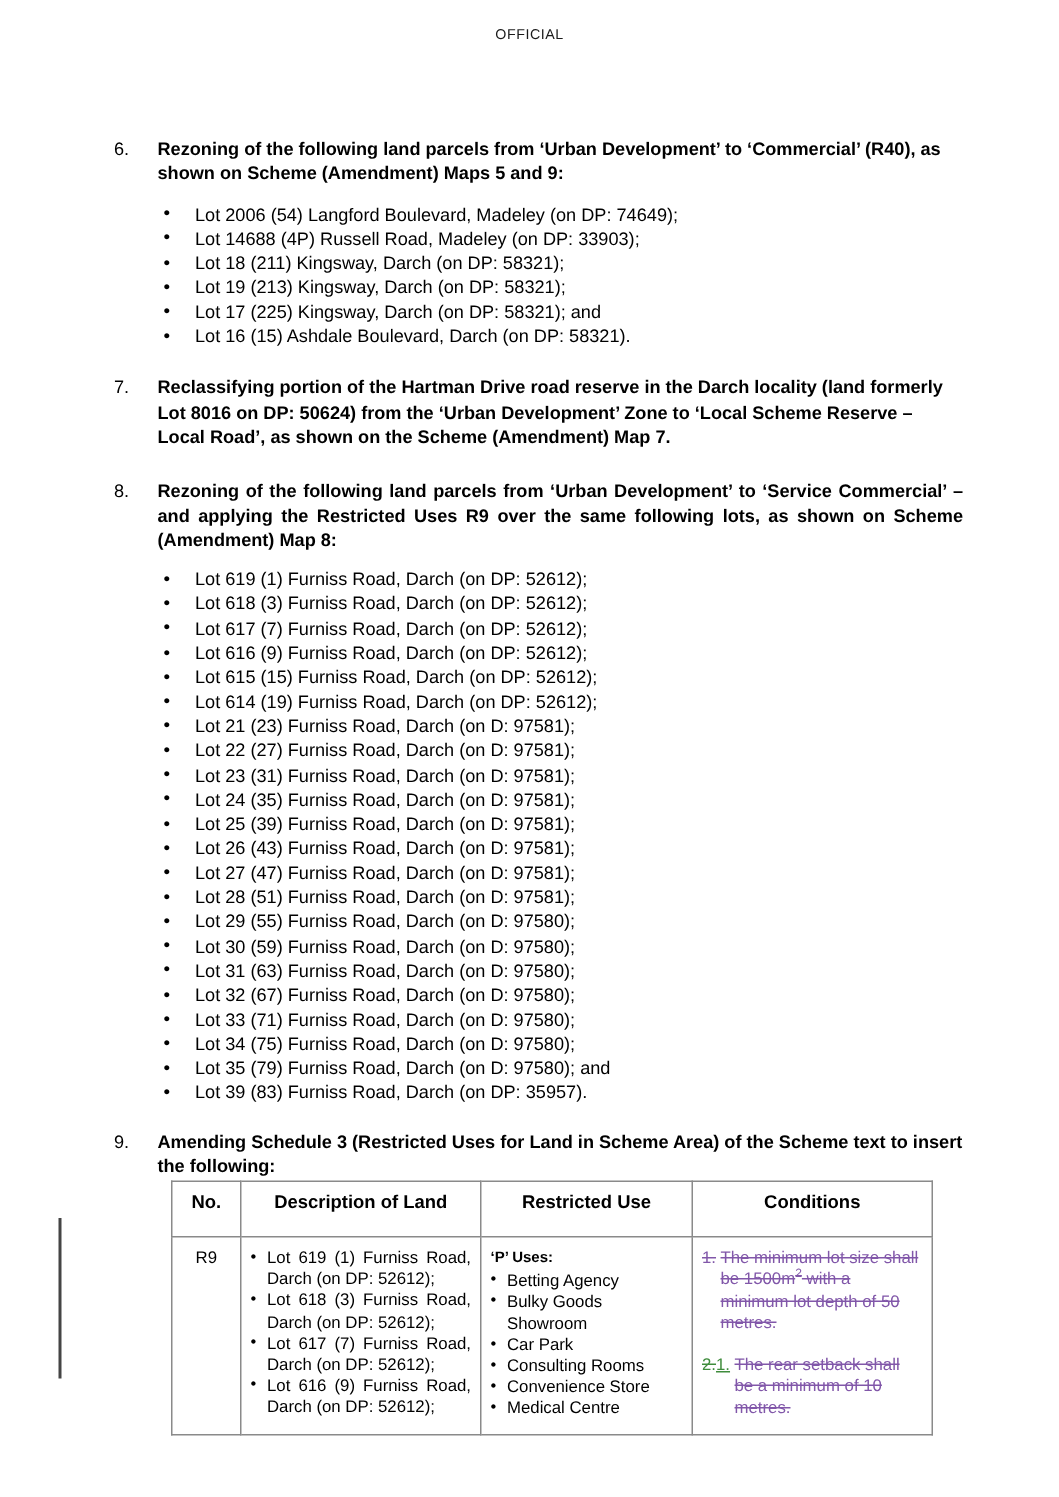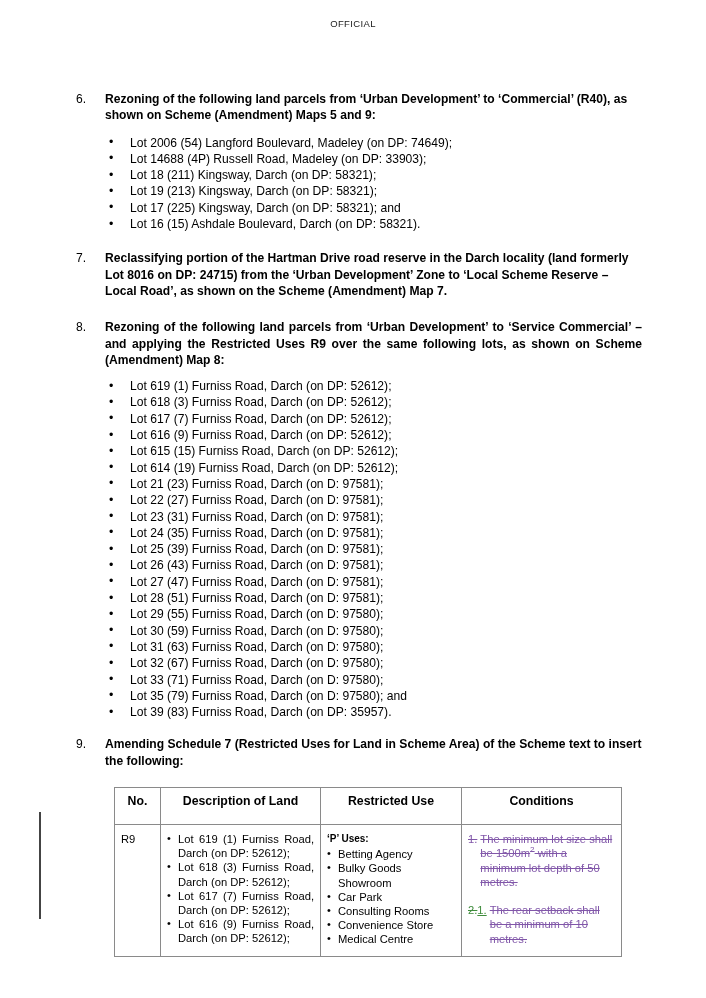--- a/index.html
+++ b/index.html
@@ -124,21 +124,21 @@
   .col-desc  { width: 160px; }
   .col-use   { width: 141px; }
   .col-cond  { width: 160px; }
 
   table.schedule tbody td {
     padding: 7px 6px 9px 6px;
     font-size: 11.2px;
     line-height: 14.2px;
   }
   td.cell-no {
-    text-align: left;
+    text-align: center;
     font-size: 11.4px;
     padding-top: 7px;
   }
 
   ul.cell-list {
     list-style: none;
     margin: 0;
     padding: 0;
   }
   ul.cell-list li {
@@ -207,21 +207,21 @@
       <li>Lot 18 (211) Kingsway, Darch (on DP: 58321);</li>
       <li>Lot 19 (213) Kingsway, Darch (on DP: 58321);</li>
       <li>Lot 17 (225) Kingsway, Darch (on DP: 58321); and</li>
       <li>Lot 16 (15) Ashdale Boulevard, Darch (on DP: 58321).</li>
     </ul>
 
     <div class="spacer-18"></div>
 
     <div class="clause">
       <div class="clause-num">7.</div>
-      <div class="clause-text">Reclassifying portion of the Hartman Drive road reserve in the Darch locality (land formerly Lot 8016 on DP: 24715) from the ‘Urban Development’ Zone to ‘Local Scheme Reserve – Local Road’, as shown on the Scheme (Amendment) Map 7.</div>
+      <div class="clause-text">Reclassifying portion of the Hartman Drive road reserve in the Darch locality (land formerly Lot 8016 on DP: 50624) from the ‘Urban Development’ Zone to ‘Local Scheme Reserve – Local Road’, as shown on the Scheme (Amendment) Map 7.</div>
     </div>
 
     <div class="spacer-16"></div>
 
     <div class="clause">
       <div class="clause-num">8.</div>
       <div class="clause-text justified">Rezoning of the following land parcels from ‘Urban Development’ to ‘Service Commercial’ – and applying the Restricted Uses R9 over the same following lots, as shown on Scheme (Amendment) Map 8:</div>
     </div>
     <ul class="lots tight">
       <li>Lot 619 (1) Furniss Road, Darch (on DP: 52612);</li>
@@ -236,29 +236,30 @@
       <li>Lot 24 (35) Furniss Road, Darch (on D: 97581);</li>
       <li>Lot 25 (39) Furniss Road, Darch (on D: 97581);</li>
       <li>Lot 26 (43) Furniss Road, Darch (on D: 97581);</li>
       <li>Lot 27 (47) Furniss Road, Darch (on D: 97581);</li>
       <li>Lot 28 (51) Furniss Road, Darch (on D: 97581);</li>
       <li>Lot 29 (55) Furniss Road, Darch (on D: 97580);</li>
       <li>Lot 30 (59) Furniss Road, Darch (on D: 97580);</li>
       <li>Lot 31 (63) Furniss Road, Darch (on D: 97580);</li>
       <li>Lot 32 (67) Furniss Road, Darch (on D: 97580);</li>
       <li>Lot 33 (71) Furniss Road, Darch (on D: 97580);</li>
+      <li>Lot 34 (75) Furniss Road, Darch (on D: 97580);</li>
       <li>Lot 35 (79) Furniss Road, Darch (on D: 97580); and</li>
       <li>Lot 39 (83) Furniss Road, Darch (on DP: 35957).</li>
     </ul>
 
     <div class="spacer-16"></div>
 
     <div class="clause">
       <div class="clause-num">9.</div>
-      <div class="clause-text">Amending Schedule 7 (Restricted Uses for Land in Scheme Area) of the Scheme text to insert the following:</div>
+      <div class="clause-text">Amending Schedule 3 (Restricted Uses for Land in Scheme Area) of the Scheme text to insert the following:</div>
     </div>
 
   </div>
 
   <div class="change-bar"></div>
 
   <div class="schedule-table-wrap">
     <table class="schedule">
       <colgroup>
         <col class="col-no">

